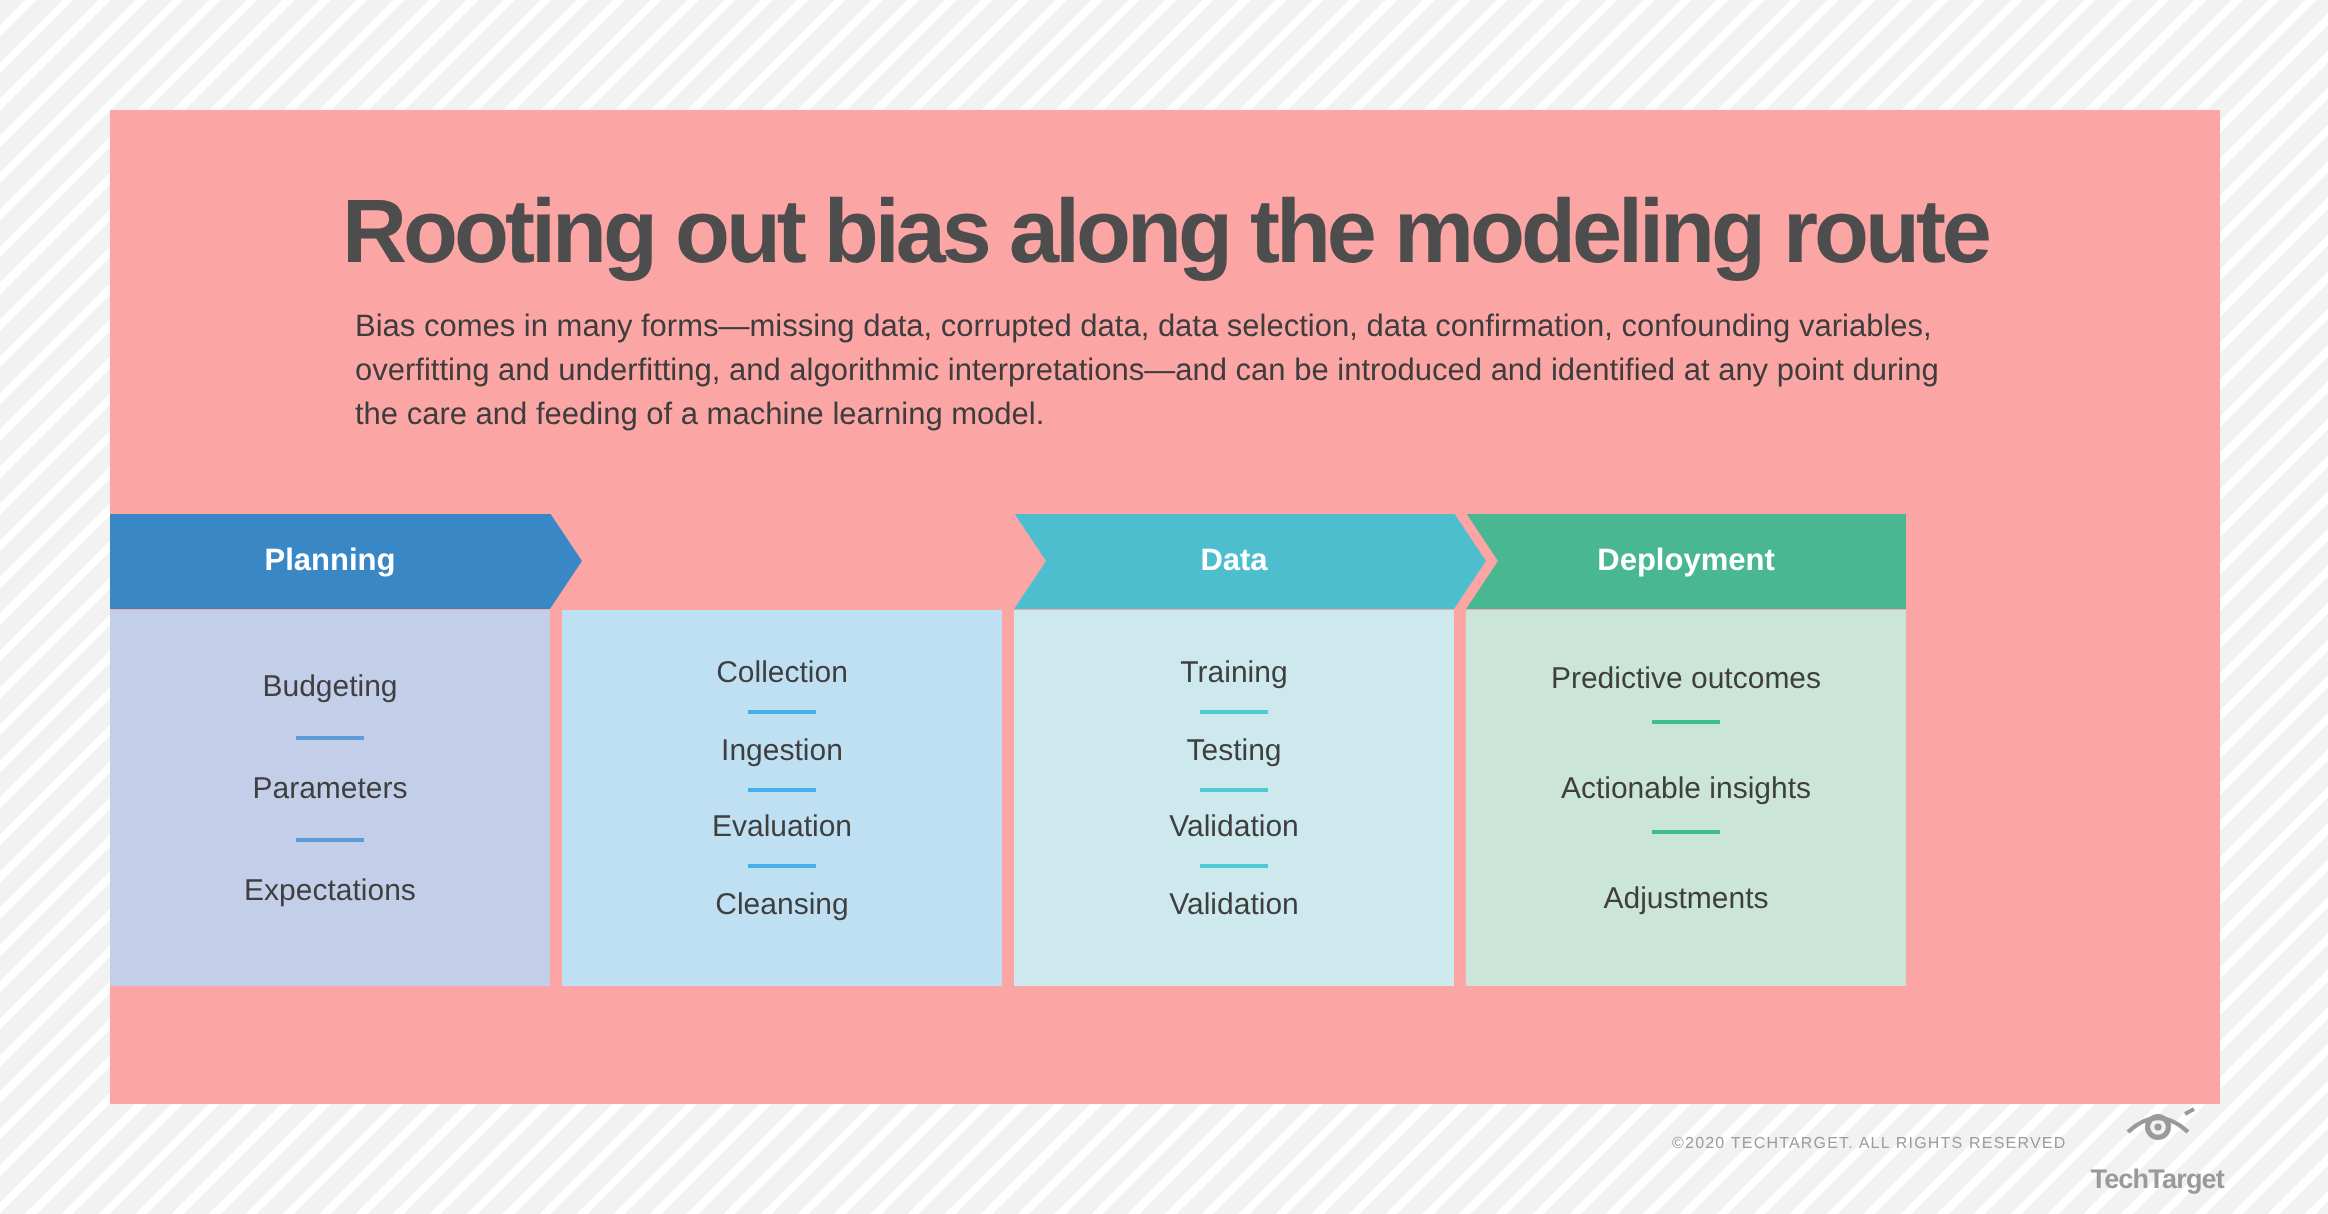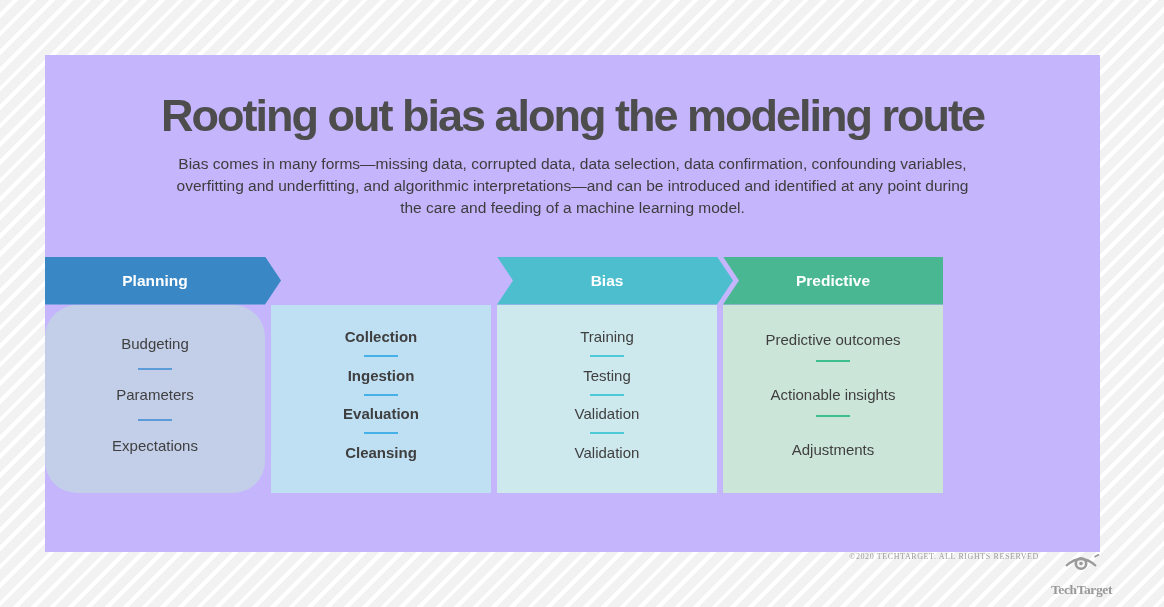--- a/index.html
+++ b/index.html
@@ -6,37 +6,37 @@
   html,body { width:1164px; height:607px; }
   body {
     font-family: "Liberation Sans", "DejaVu Sans", sans-serif;
     position: relative;
     background: repeating-linear-gradient(135deg,
       #f2f2f3 0px, #f2f2f3 9px, #ffffff 9px, #ffffff 13px);
     overflow: hidden;
   }
   .card {
     position: absolute;
-    left: 45px; top: 55px;
+    left: 55px; top: 55px;
     width: 1055px; height: 497px;
-    background: #c4b5fd;
+    background: #fca5a5;
   }
   .title {
     margin-top: 36px;
     text-align: center;
     font-size: 45px;
     font-weight: bold;
     letter-spacing: -2px;
     color: #4d4d4d;
     line-height: 1.1;
   }
   .subtitle {
     margin: 12px auto 0;
     max-width: 810px;
-    text-align: center;
+    text-align: left;
     font-size: 15.5px;
     line-height: 1.42;
     color: #3d3d3d;
   }
   .band {
     position: relative;
     width: 1070px;
     height: 236px;
     margin: 38px auto 0;
   }
@@ -84,23 +84,22 @@
     position: absolute;
     bottom: -1px; left: 50%;
     transform: translateX(-50%);
     width: 34px; height: 2px;
     background: var(--divider, #888);
   }
   .footer {
     position: absolute;
     right: 52px; bottom: 11px;
     display: flex;
-    align-items: flex-start;
+    align-items: center;
     gap: 12px;
-    font-family: Liberation Serif, serif;
   }
   .copyright {
     font-size: 8px;
     letter-spacing: 0.6px;
     color: #9c9c9c;
     padding-bottom: 5px;
     white-space: nowrap;
   }
   .brand { display:flex; flex-direction:column; align-items:center; line-height:1;gap:12px; }
   .brand-word {
@@ -118,33 +117,33 @@
   <h1 class="title">Rooting out bias along the modeling route</h1>
 
   <p class="subtitle">Bias comes in many forms—missing data, corrupted data, data selection, data confirmation, confounding variables, overfitting and underfitting, and algorithmic interpretations—and can be introduced and identified at any point during the care and feeding of a machine learning model.</p>
 
   <div class="band">
 
     <div class="hdr hdr-0" style="background: rgb(58, 135, 198);">
       <span>Planning</span>
     </div>
     <div class="hdr hdr-2" style="background: rgb(76, 190, 205);">
-      <span>Bias</span>
+      <span>Data</span>
     </div>
     <div class="hdr hdr-3" style="background: rgb(73, 183, 146);">
-      <span>Predictive</span>
+      <span>Deployment</span>
     </div>
 
-    <ul class="stage-body body-0" style="background: rgb(195, 207, 233); border-radius: 32px; --divider: #5a9bd8;">
+    <ul class="stage-body body-0" style="background: rgb(195, 207, 233); --divider: #5a9bd8;">
       <li>Budgeting</li>
       <li>Parameters</li>
       <li>Expectations</li>
     </ul>
 
-    <ul class="stage-body body-1" style="background: rgb(191, 223, 243); font-weight: bold; --divider: #45b1e8;">
+    <ul class="stage-body body-1" style="background: rgb(191, 223, 243); --divider: #45b1e8;">
       <li>Collection</li>
       <li>Ingestion</li>
       <li>Evaluation</li>
       <li>Cleansing</li>
     </ul>
 
     <ul class="stage-body body-2" style="background: rgb(206, 233, 238); --divider: #4fc9d6;">
       <li>Training</li>
       <li>Testing</li>
       <li>Validation</li>

